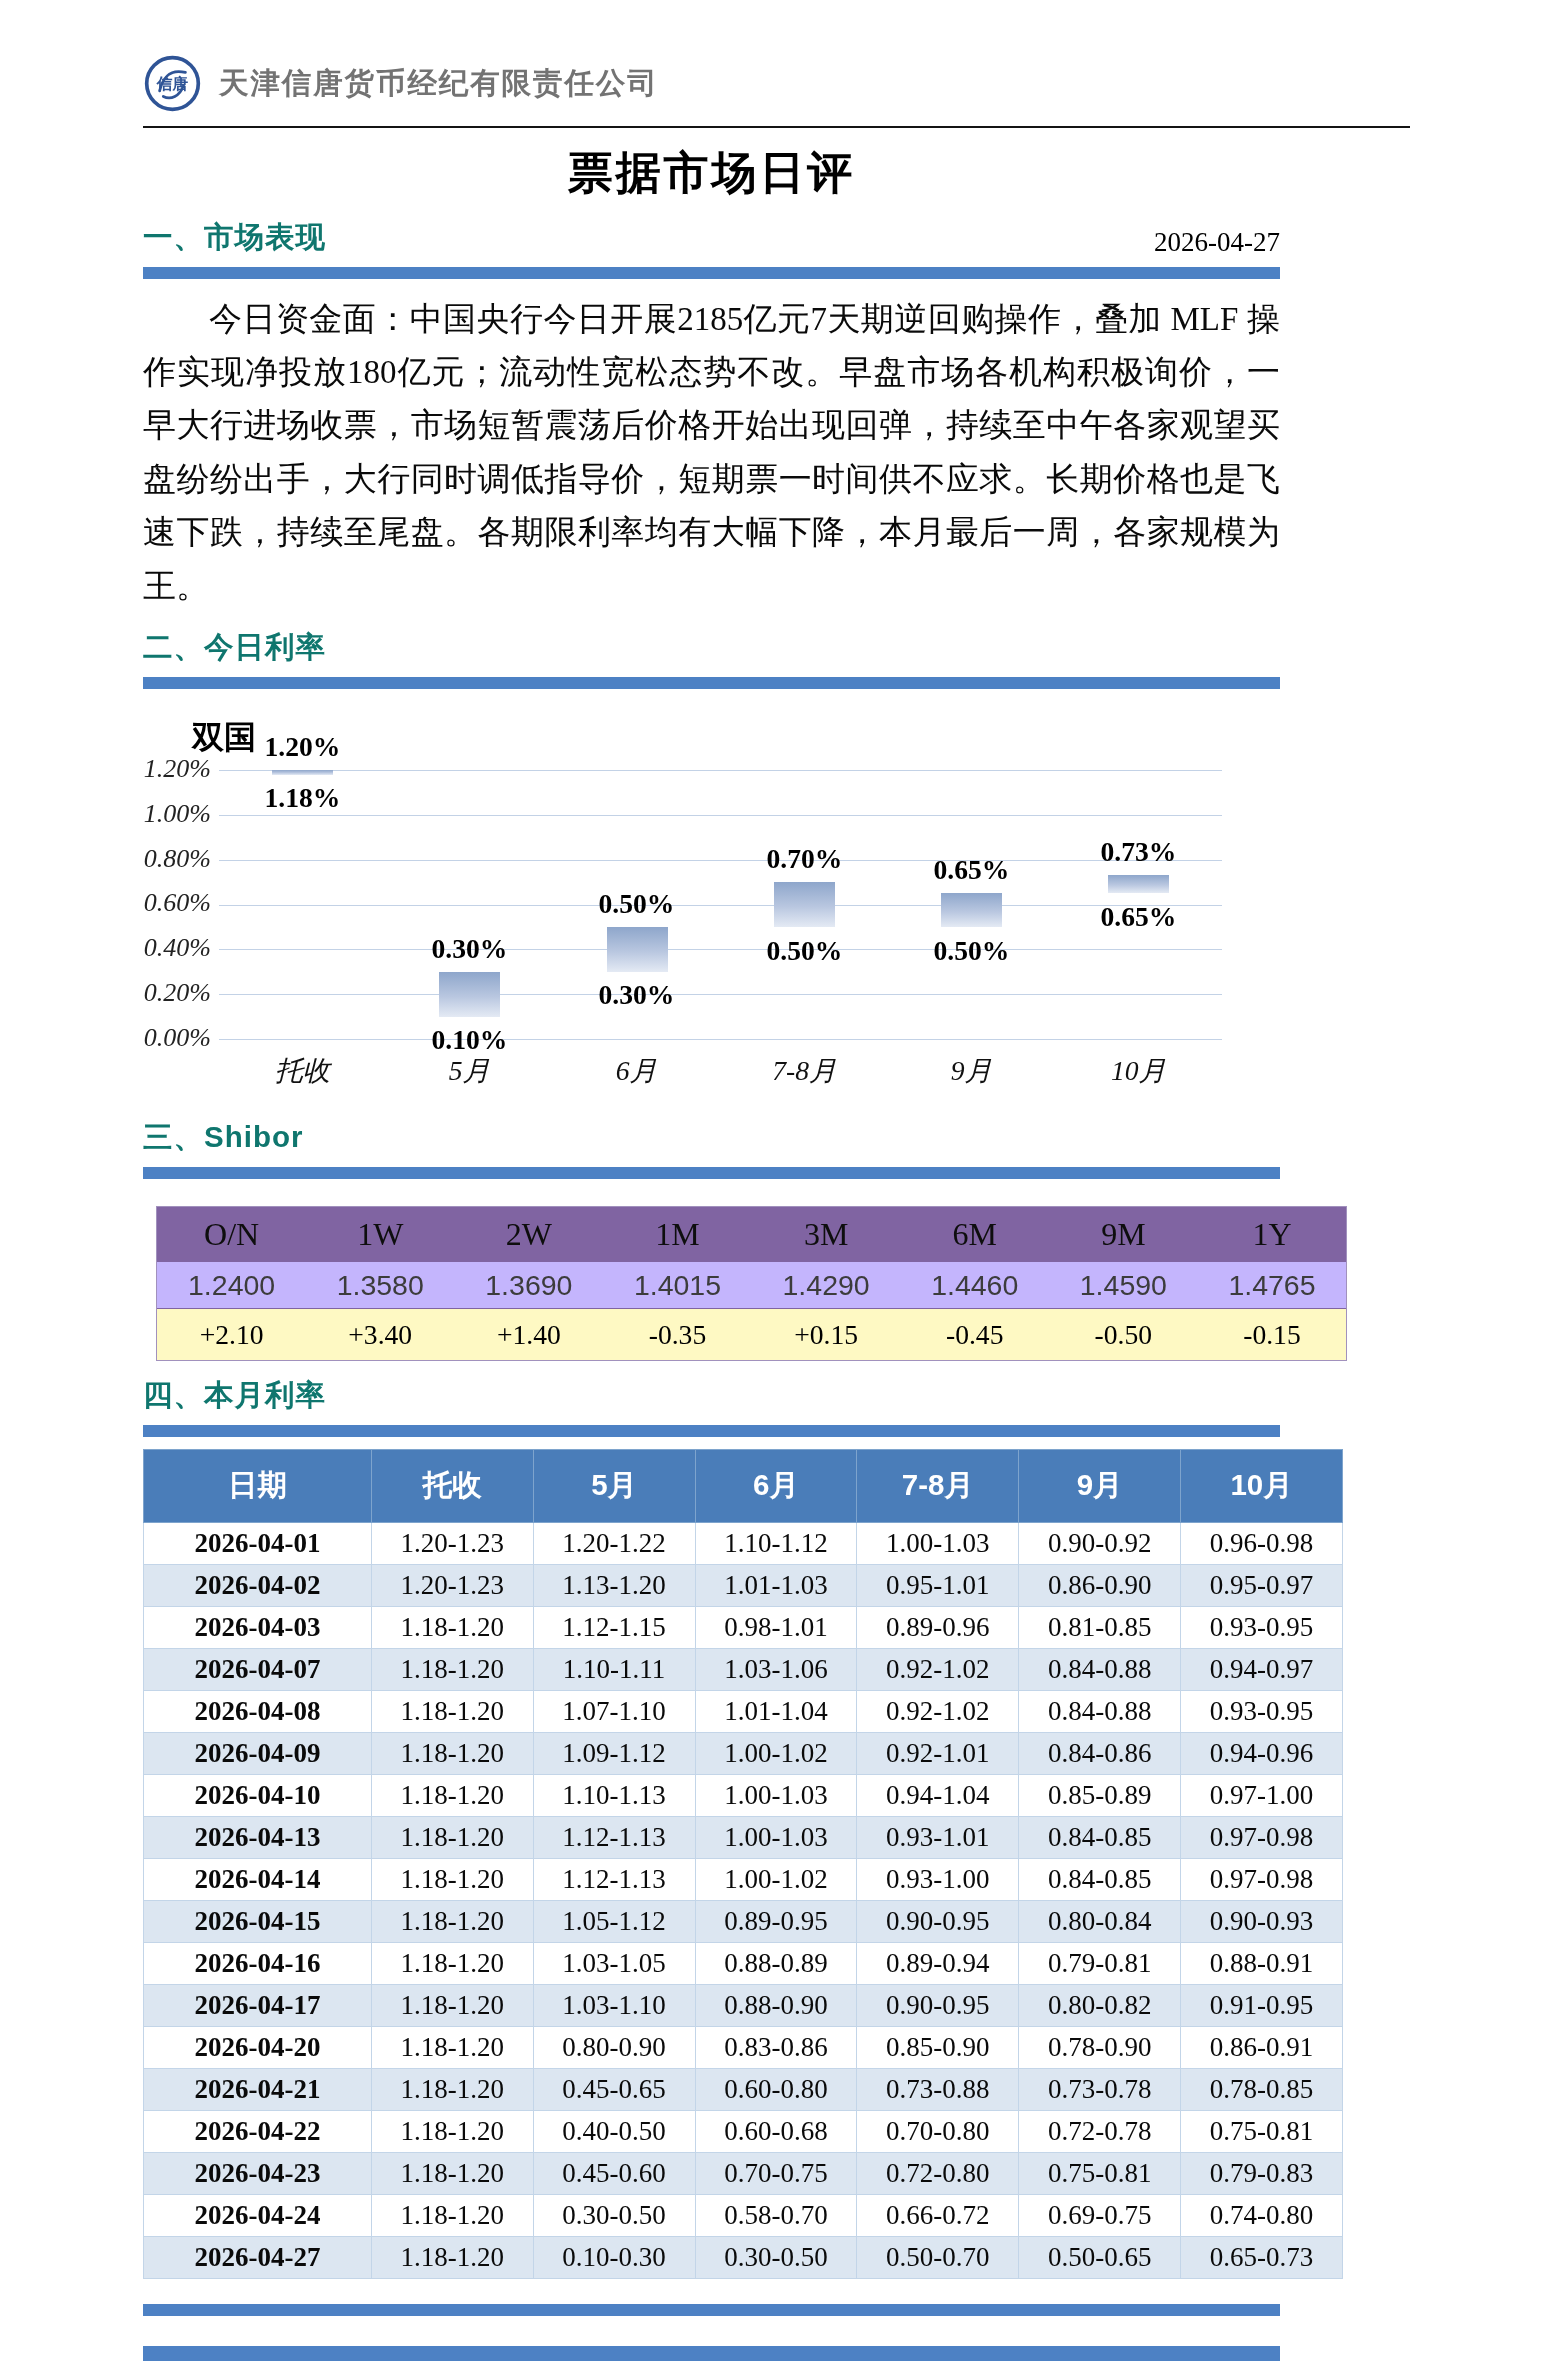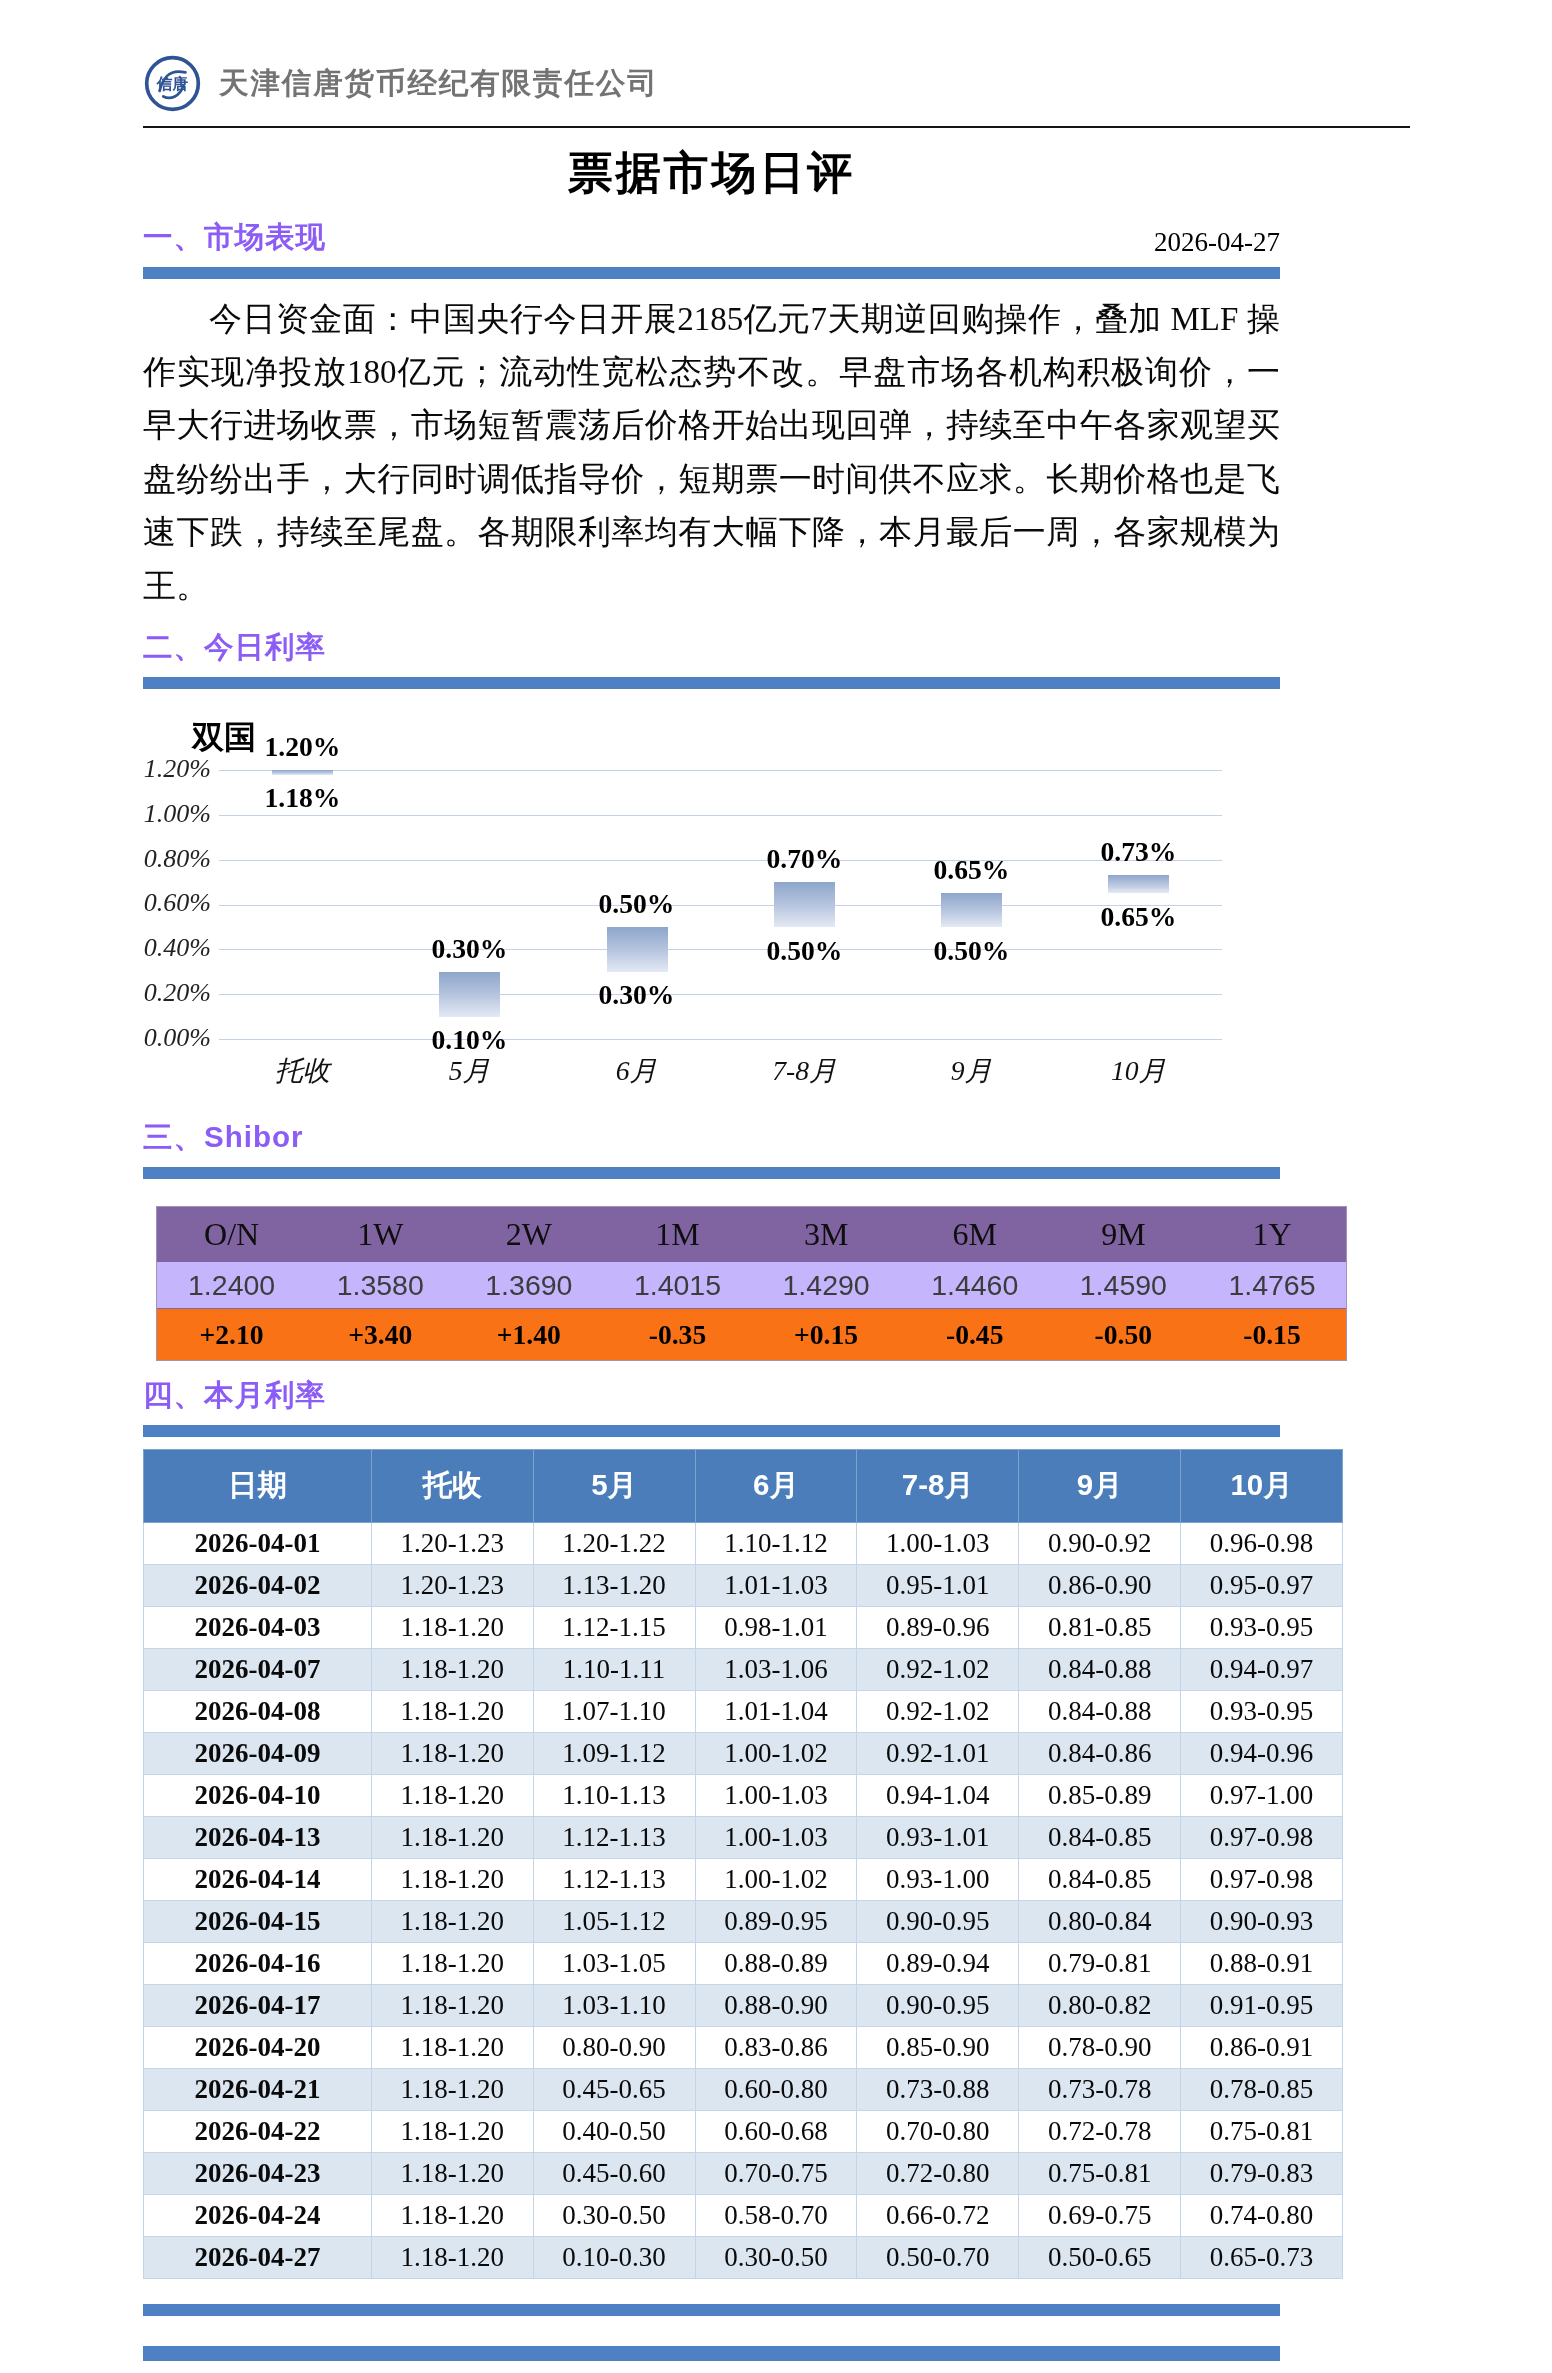--- a/index.html
+++ b/index.html
@@ -16,21 +16,21 @@
   .logo{width:59px;height:59px;flex:0 0 59px;}
   .company{font-family:"Liberation Sans","DejaVu Sans",sans-serif;
     font-size:29.5px;font-weight:700;letter-spacing:1.9px;color:#737373;}
   .doc-title{width:1137px;text-align:center;font-family:"Liberation Sans","DejaVu Sans",sans-serif;
     font-size:45px;font-weight:700;color:#000;margin:15px 0 5.7px 0;letter-spacing:2.9px;}
 
   
   .sec{margin-top:15px;}
   .sec-head{display:flex;justify-content:space-between;align-items:flex-end;width:1137px;}
   .sec-title{font-family:"Liberation Sans","DejaVu Sans",sans-serif;
-    font-size:29.5px;font-weight:600;color:#8b5cf6;letter-spacing:1px;}
+    font-size:29.5px;font-weight:600;color:#0f766e;letter-spacing:1px;}
   .sec-date{font-size:27px;color:#000;}
   .rule-bar{width:1137px;height:12.4px;background:#4d81c4;margin-top:8.6px;}
 
   
   .para{width:1137px;font-size:33px;line-height:1.62;text-align:justify;
     text-indent:2em;margin:13.3px 0 9.5px 0;color:#0a0a0a;}
 
   
   .chart{position:relative;width:1137px;height:382px;margin-top:32px;}
   .chart-title{position:absolute;left:49px;top:-5.7px;
@@ -44,21 +44,21 @@
   .cat{position:absolute;width:167px;text-align:center;font-size:27.6px;font-style:italic;color:#111;}
 
   
   .shibor-wrap{width:1189px;margin:27px 0 0 13.3px;border:1.9px solid #a191bd;}
   table{border-collapse:collapse;}
   .shibor{width:100%;}
   .shibor th{background:#8064a2;color:#0e0e0e;font-weight:400;
     font-size:32px;height:53px;border:none;}
   .shibor .r1 td{background:#c4b5fd;color:#3c3c3c;height:44px;font-size:28.5px;text-align:center;
     font-family:"Liberation Sans","DejaVu Sans",sans-serif;border-bottom:1.9px solid #8064a2;}
-  .shibor .r2 td{background:#f97316;color:#000;height:49px;font-size:27.6px;font-weight:700;text-align:center;}
+  .shibor .r2 td{background:#fef9c3;color:#000;height:49px;font-size:27.6px;font-weight:400;text-align:center;}
 
   
   .monthly{width:1200px;margin-top:11.4px;}
   .monthly th{background:#4a7db9;color:#ffffff;font-family:"Liberation Sans","DejaVu Sans",sans-serif;
     font-size:29.5px;font-weight:700;height:70px;border:1.9px solid #7ea4cd;}
   .monthly td{font-size:27px;text-align:center;height:39px;border:1.9px solid #c3d5e8;color:#0a0a0a;}
   .monthly td.datec{font-weight:700;}
   .monthly tr.alt td{background:#dce6f1;}
 
   

